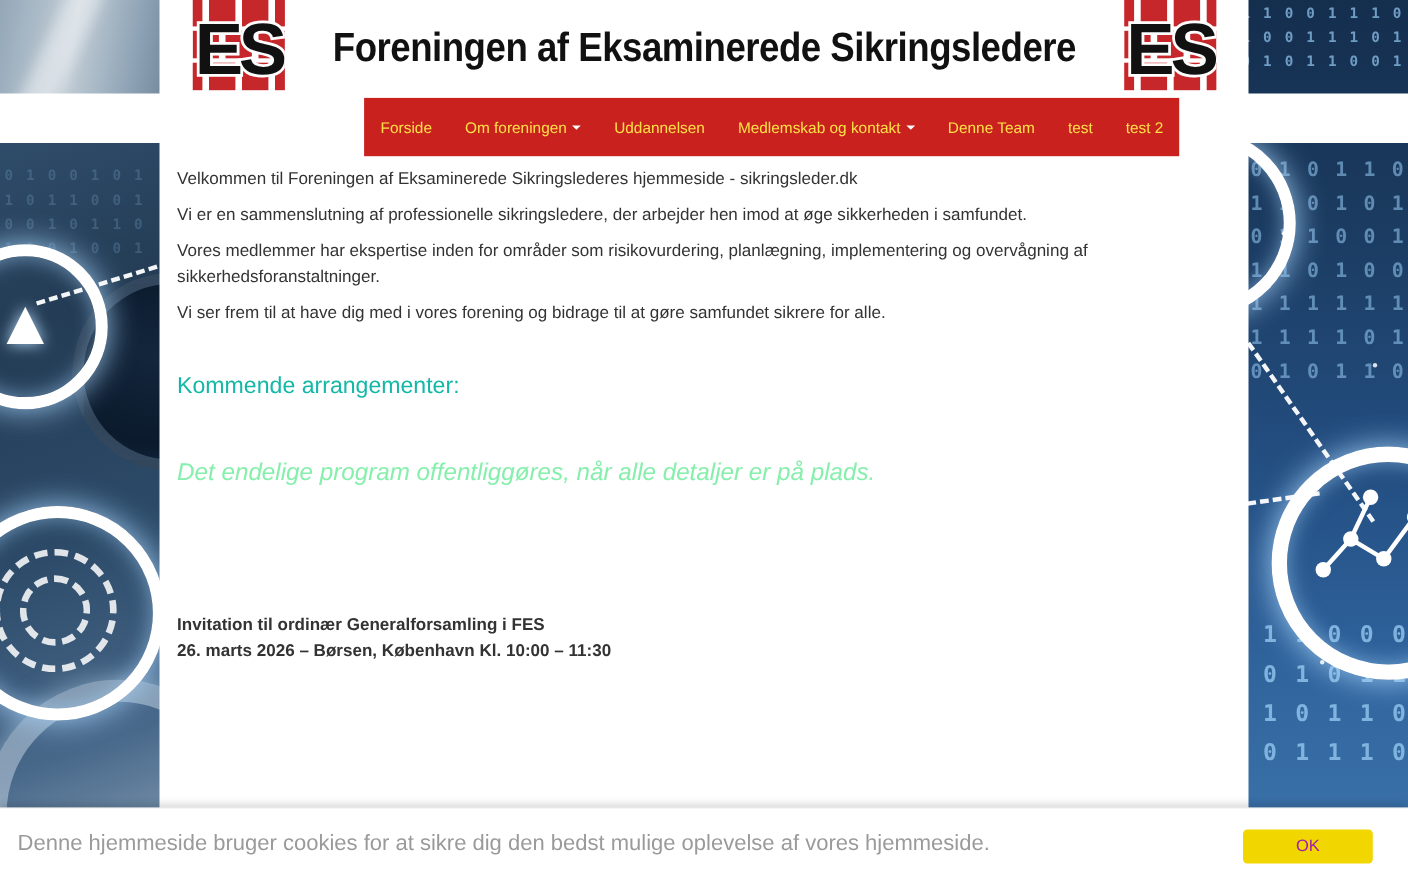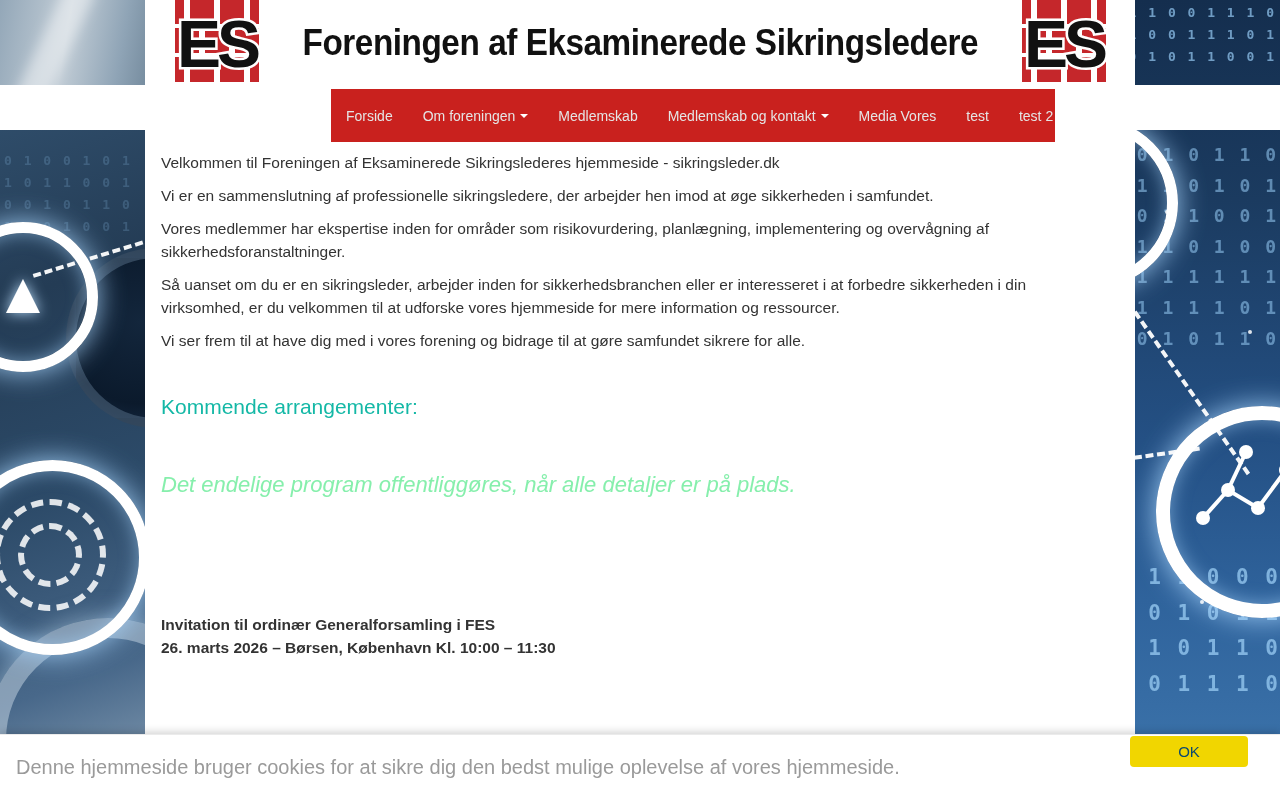--- a/index.html
+++ b/index.html
@@ -89,24 +89,24 @@
     font-size:37px; font-weight:bold; color:#111; white-space:nowrap;
     transform:scaleX(.9); letter-spacing:-.5px;
   }
 
   
   .navbar {
     position:absolute; left:331px; top:89px; height:53px; z-index:4;
     background:var(--nav-red,#c9211e); display:flex; align-items:stretch;
   }
   .navbar a {
-    display:flex; align-items:center; padding:0 15px; color:#e5e5e5;
+    display:flex; align-items:center; padding:0 15px; color:#fde047;
     font-size:14px; text-decoration:none; white-space:nowrap;
   }
-  .navbar a:last-child { padding-right:2px; }
+  .navbar a:last-child { padding-right:14px; }
   .caret {
     display:inline-block; margin-left:5px; width:0; height:0;
     border-left:4px solid transparent; border-right:4px solid transparent;
     border-top:4px solid #fff;
   }
 
   
   .content {
     position:absolute; left:161px; top:0; width:920px; z-index:3;
     padding-top:151px; color:#333; font-size:15.5px; line-height:23px;
@@ -118,22 +118,22 @@
 
   
   .cookie-bar {
     position:absolute; left:0; bottom:0; width:1280px; height:66px; z-index:10;
     background:#fff; border-top:1px solid rgba(0,0,0,.08);
     box-shadow:0 -2px 8px rgba(0,0,0,.18);
     display:flex; align-items:center;
   }
   .cookie-msg { margin-left:16px; font-size:20px; color:#9a9a9a; }
   .cookie-ok {
-    position:absolute; right:32px; top:1px; width:118px; height:31px;
-    background:var(--ok-yellow,#f1d600); color:#0c4a6e; font-size:15px;
+    position:absolute; right:32px; top:19px; width:118px; height:31px;
+    background:var(--ok-yellow,#f1d600); color:#a21caf; font-size:15px;
     border:none; border-radius:4px; font-family:"Liberation Sans",sans-serif; cursor:pointer;
   }
 </style>
 </head>
 <body>
 
 <div id="bg">
   <div class="patch-right"></div>
   <div class="patch-left"></div>
   <div class="patch-topleft"></div>
@@ -250,42 +250,41 @@
 
 <nav class="navbar">
   <a href="#">
       <span>Forside</span>
     </a>
   <a href="#">
       <span>Om foreningen</span>
       <span class="caret"></span>
     </a>
   <a href="#">
-      <span>Medlemskab</span>
+      <span>Uddannelsen</span>
     </a>
   <a href="#">
       <span>Medlemskab og kontakt</span>
       <span class="caret"></span>
     </a>
   <a href="#">
-      <span>Media Vores</span>
+      <span>Denne Team</span>
     </a>
   <a href="#">
       <span>test</span>
     </a>
   <a href="#">
       <span>test 2</span>
     </a>
 </nav>
 
 <main class="content">
   <p>Velkommen til Foreningen af Eksaminerede Sikringslederes hjemmeside - sikringsleder.dk</p>
   <p>Vi er en sammenslutning af professionelle sikringsledere, der arbejder hen imod at øge sikkerheden i samfundet.</p>
   <p>Vores medlemmer har ekspertise inden for områder som risikovurdering, planlægning, implementering og overvågning af sikkerhedsforanstaltninger.</p>
-  <p>Så uanset om du er en sikringsleder, arbejder inden for sikkerhedsbranchen eller er interesseret i at forbedre sikkerheden i din virksomhed, er du velkommen til at udforske vores hjemmeside for mere information og ressourcer.</p>
   <p>Vi ser frem til at have dig med i vores forening og bidrage til at gøre samfundet sikrere for alle.</p>
 
   <div class="events-heading">Kommende arrangementer:</div>
   <div class="events-note">Det endelige program offentliggøres, når alle detaljer er på plads.</div>
 
   <div class="invitation">
     <div>Invitation til ordinær Generalforsamling i FES</div>
     <div>26. marts 2026 – Børsen, København Kl. 10:00 – 11:30</div>
   </div>
 </main>

